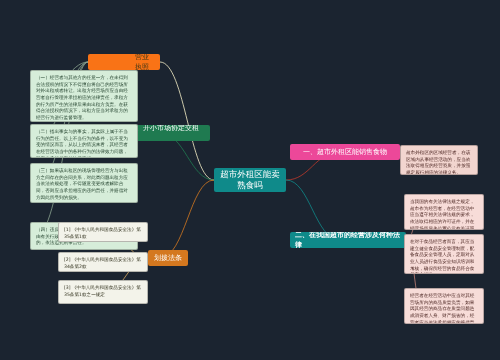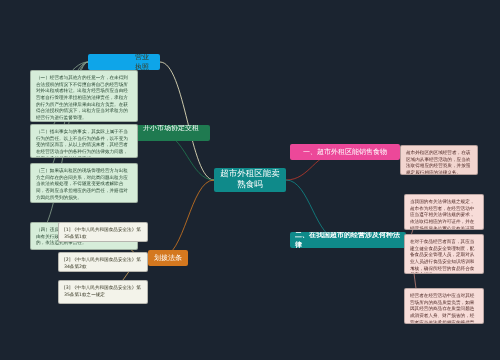--- a/index.html
+++ b/index.html
@@ -39,21 +39,21 @@
   }
   .branch-green{background:#1f7a50;color:#ffffff;}
   .branch-orange{background:#d4781f;color:#ffffff;}
   .branch-red{background:#ec4899;color:#ffffff;}
   .branch-teal{background:#0f8a8a;color:#ffffff;font-weight:bold;}
   .leaf{
     font-size:4.6px;
     border:1px solid rgba(0,0,0,0.25);
   }
   .leaf-green{background:#d6edd9;color:#1d3d28;}
-  .leaf-yellow{background:#0ea5e9;color:#3d3516;padding-left:47px;}
+  .leaf-yellow{background:#f97316;color:#3d3516;padding-left:47px;}
   .leaf-pink{background:#f7dcd8;color:#4a2420;}
   .leaf-salmon{background:#f2d5cf;color:#4a2420;}
   .leaf-white{background:#f3f3ea;color:#33331f;}
   svg.links{position:absolute;left:0;top:0;width:500px;height:360px;pointer-events:none;}
   svg.links path{fill:none;stroke-width:0.8;}
 </style>
 </head>
 <body>
 
 <div class="canvas">
@@ -74,21 +74,21 @@
     <path d="M148 258 C 130 258, 122 262, 108 262" stroke="#d4a85f"></path>
     <path d="M148 258 C 130 258, 122 292, 108 292" stroke="#d4a85f"></path>
 
     <path d="M400 152 C 412 152, 412 160, 424 160" stroke="#c08277"></path>
 
     <path d="M406 240 C 414 240, 414 212, 422 212" stroke="#c08277"></path>
     <path d="M406 240 C 414 240, 414 254, 422 254" stroke="#c08277"></path>
     <path d="M406 240 C 414 240, 414 306, 422 306" stroke="#c08277"></path>
   </svg>
 
-  <div class="node center-node" style="left:214px;top:168px;width:72px;height:24px;font-family:Liberation Mono, monospace;">超市外租区能卖熟食吗</div>
+  <div class="node center-node" style="left:214px;top:168px;width:72px;height:24px;">超市外租区能卖熟食吗</div>
 
   <div class="node branch leaf-yellow" style="left:88px;top:54px;width:72px;height:16px;justify-content:flex-start;">
     <span>营业执照</span>
   </div>
 
   <div class="node branch branch-green" style="left:124px;top:125px;width:86px;height:16px;">
     <span>二、开小市场协定交租约</span>
   </div>
 
   <div class="node branch branch-orange" style="left:148px;top:250px;width:40px;height:16px;justify-content:center;">

